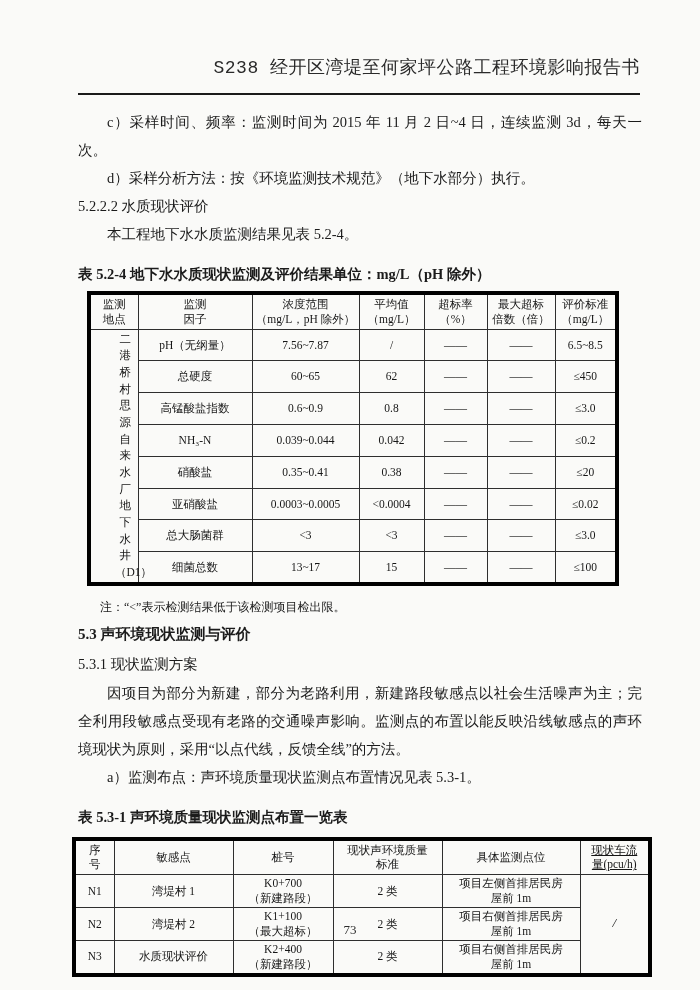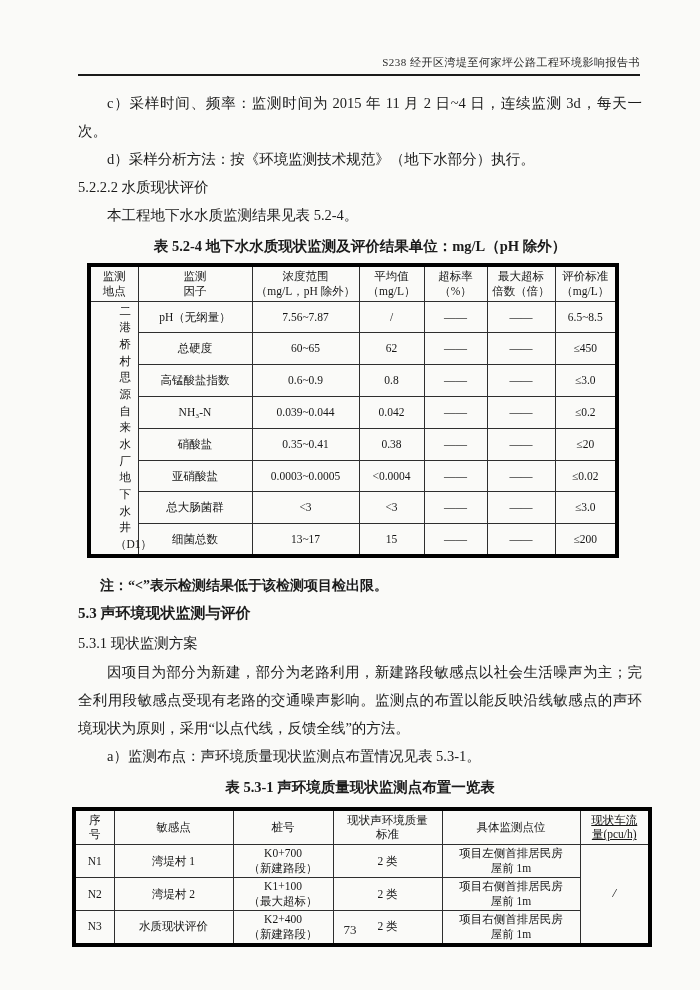--- a/index.html
+++ b/index.html
@@ -9,47 +9,48 @@
     font-family: "Liberation Serif", "DejaVu Serif", serif;
     color: #1b1b1b;
     position: relative;
     overflow: hidden;
   }
   .page { position: absolute; inset: 0; }
 
   .doc-header {
     margin: 55px 60px 0 78px;
     text-align: right;
-    font-size: 11px;
+    font-size: 18px;
     color: #2a2a2a;
-    padding-bottom: 4px;
+    padding-bottom: 14px;
     border-bottom: 2px solid #1a1a1a;
     letter-spacing: 0.5px;
+    font-family: Liberation Mono, monospace;
   }
 
   .content { margin: 0 58px 0 78px; }
 
   .para {
     font-size: 14.5px;
     line-height: 28px;
     text-align: justify;
     text-indent: 2em;
   }
   .para.first { margin-top: 13px; }
 
   .sec-head { font-size: 14.5px; line-height: 28px; font-weight: normal; }
   .sec-head-bold { font-size: 15px; line-height: 30px; font-weight: bold; }
   .sub-head { font-size: 14.5px; line-height: 30px; font-weight: normal; }
 
   .tbl-caption {
     font-weight: bold;
     font-size: 14.5px;
     line-height: 25px;
-    text-align: center;
-    margin-top: 5px;
+    text-align: left;
+    margin-top: 14px;
   }
 
   table {
     border-collapse: collapse;
     table-layout: fixed;
     font-size: 11.5px;
     text-align: center;
     color: #161616;
     border: 4px solid #000000;
   }
@@ -60,24 +61,24 @@
     line-height: 1.28;
   }
   .pre { white-space: pre-line; }
 
   .water-table { width: 528px; margin-left: 9px; margin-top: 4px; }
   .water-table .hdr td { height: 36px; }
   .water-table .drow td { height: 20px; }
   .loc-cell { line-height: 1.45; padding-left: 24px; }
 
   .tbl-note {
-    font-weight: bold;
-    font-size: 14px;
+    font-weight: normal;
+    font-size: 12px;
     line-height: 24px;
-    margin-top: 16px;
+    margin-top: 9px;
     padding-left: 22px;
   }
 
   .noise-table { width: 576px; margin-left: -6px; margin-top: 7px; }
   .noise-table .hdr td { height: 36px; }
   .noise-table .drow td { height: 33px; }
   .underlined { text-decoration: underline; }
   .slash-cell { font-style: italic; font-size: 13px; }
 
   .page-number {
@@ -198,21 +199,21 @@
           <td>——</td>
           <td>——</td>
           <td>≤3.0</td>
         </tr>
         <tr class="drow">
           <td>细菌总数</td>
           <td>13~17</td>
           <td>15</td>
           <td>——</td>
           <td>——</td>
-          <td>≤200</td>
+          <td>≤100</td>
         </tr>
       </tbody>
     </table>
 
     <div class="tbl-note">注：“&lt;”表示检测结果低于该检测项目检出限。</div>
 
 
     <h2 class="sec-head-bold">5.3 声环境现状监测与评价</h2>
     <h3 class="sub-head">5.3.1   现状监测方案</h3>
 

